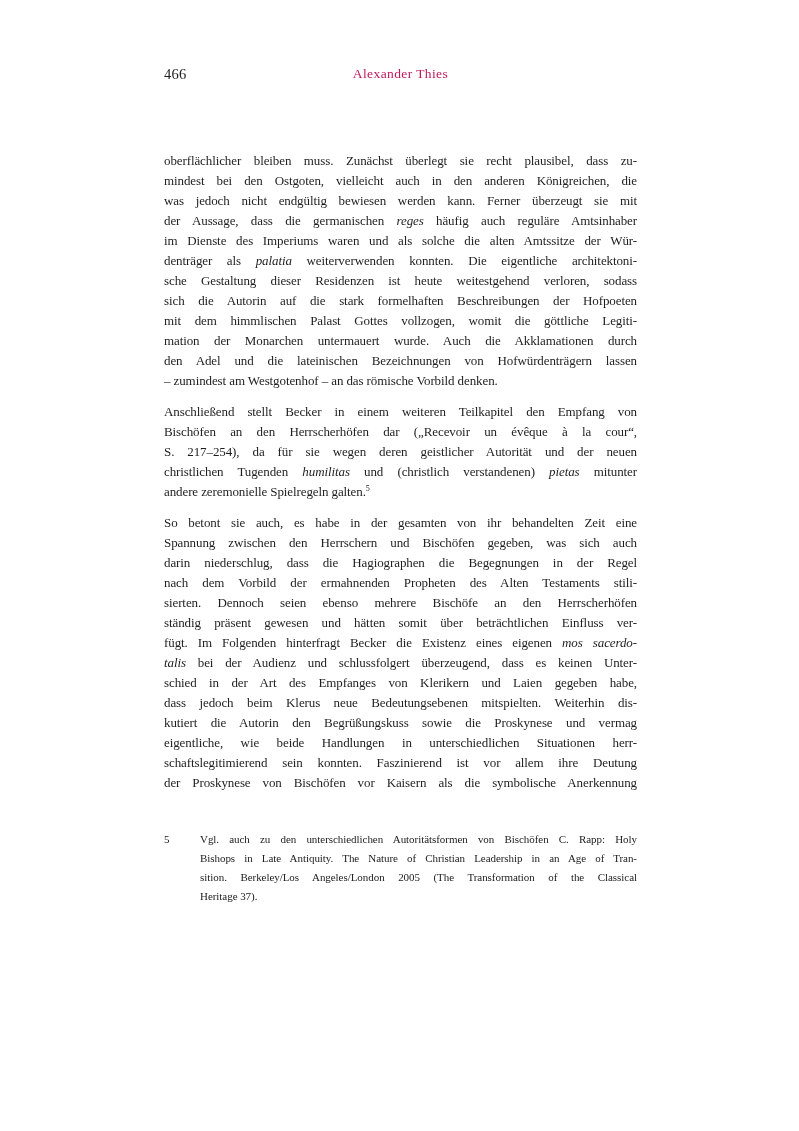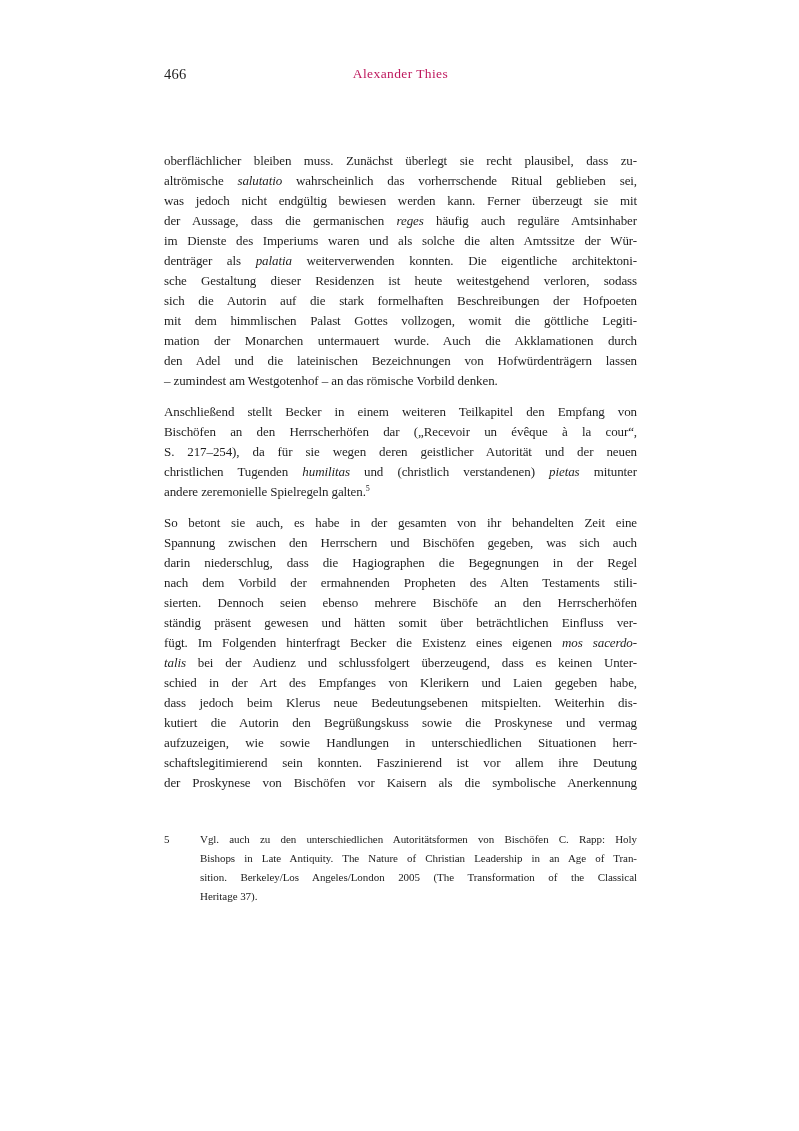--- a/index.html
+++ b/index.html
@@ -93,21 +93,21 @@
 
   <div class="running-header">
     <span class="page-number">466</span>
     <span class="running-head">Alexander Thies</span>
   </div>
 
   <div class="body-text">
 
     <div class="paragraph">
       <div class="line">oberflächlicher bleiben muss. Zunächst überlegt sie recht plausibel, dass zu-</div>
-      <div class="line">altrömische <i>salutatio</i> wahrscheinlich das vorherrschende Ritual geblieben sei,</div>
+      <div class="line">mindest bei den Ostgoten, vielleicht auch in den anderen Königreichen, die</div>
       <div class="line">was jedoch nicht endgültig bewiesen werden kann. Ferner überzeugt sie mit</div>
       <div class="line">der Aussage, dass die germanischen <i>reges</i> häufig auch reguläre Amtsinhaber</div>
       <div class="line">im Dienste des Imperiums waren und als solche die alten Amtssitze der Wür-</div>
       <div class="line">denträger als <i>palatia</i> weiterverwenden konnten. Die eigentliche architektoni-</div>
       <div class="line">sche Gestaltung dieser Residenzen ist heute weitestgehend verloren, sodass</div>
       <div class="line">sich die Autorin auf die stark formelhaften Beschreibungen der Hofpoeten</div>
       <div class="line">mit dem himmlischen Palast Gottes vollzogen, womit die göttliche Legiti-</div>
       <div class="line">mation der Monarchen untermauert wurde. Auch die Akklamationen durch</div>
       <div class="line">den Adel und die lateinischen Bezeichnungen von Hofwürdenträgern lassen</div>
       <div class="line flush">– zumindest am Westgotenhof – an das römische Vorbild denken.</div>
@@ -126,21 +126,21 @@
       <div class="line">Spannung zwischen den Herrschern und Bischöfen gegeben, was sich auch</div>
       <div class="line">darin niederschlug, dass die Hagiographen die Begegnungen in der Regel</div>
       <div class="line">nach dem Vorbild der ermahnenden Propheten des Alten Testaments stili-</div>
       <div class="line">sierten. Dennoch seien ebenso mehrere Bischöfe an den Herrscherhöfen</div>
       <div class="line">ständig präsent gewesen und hätten somit über beträchtlichen Einfluss ver-</div>
       <div class="line">fügt. Im Folgenden hinterfragt Becker die Existenz eines eigenen <i>mos sacerdo-</i></div>
       <div class="line"><i>talis</i> bei der Audienz und schlussfolgert überzeugend, dass es keinen Unter-</div>
       <div class="line">schied in der Art des Empfanges von Klerikern und Laien gegeben habe,</div>
       <div class="line">dass jedoch beim Klerus neue Bedeutungsebenen mitspielten. Weiterhin dis-</div>
       <div class="line">kutiert die Autorin den Begrüßungskuss sowie die Proskynese und vermag</div>
-      <div class="line">aufzuzeigen, wie sowie Handlungen in unterschiedlichen Situationen herr-</div>
+      <div class="line">eigentliche, wie beide Handlungen in unterschiedlichen Situationen herr-</div>
       <div class="line">schaftslegitimierend sein konnten. Faszinierend ist vor allem ihre Deutung</div>
       <div class="line">der Proskynese von Bischöfen vor Kaisern als die symbolische Anerkennung</div>
     </div>
 
   </div>
 
   <div class="footnote">
     <span class="fn-number">5</span>
     <div class="fn-body">
       <div class="line">Vgl. auch zu den unterschiedlichen Autoritätsformen von Bischöfen C. Rapp: Holy</div>

